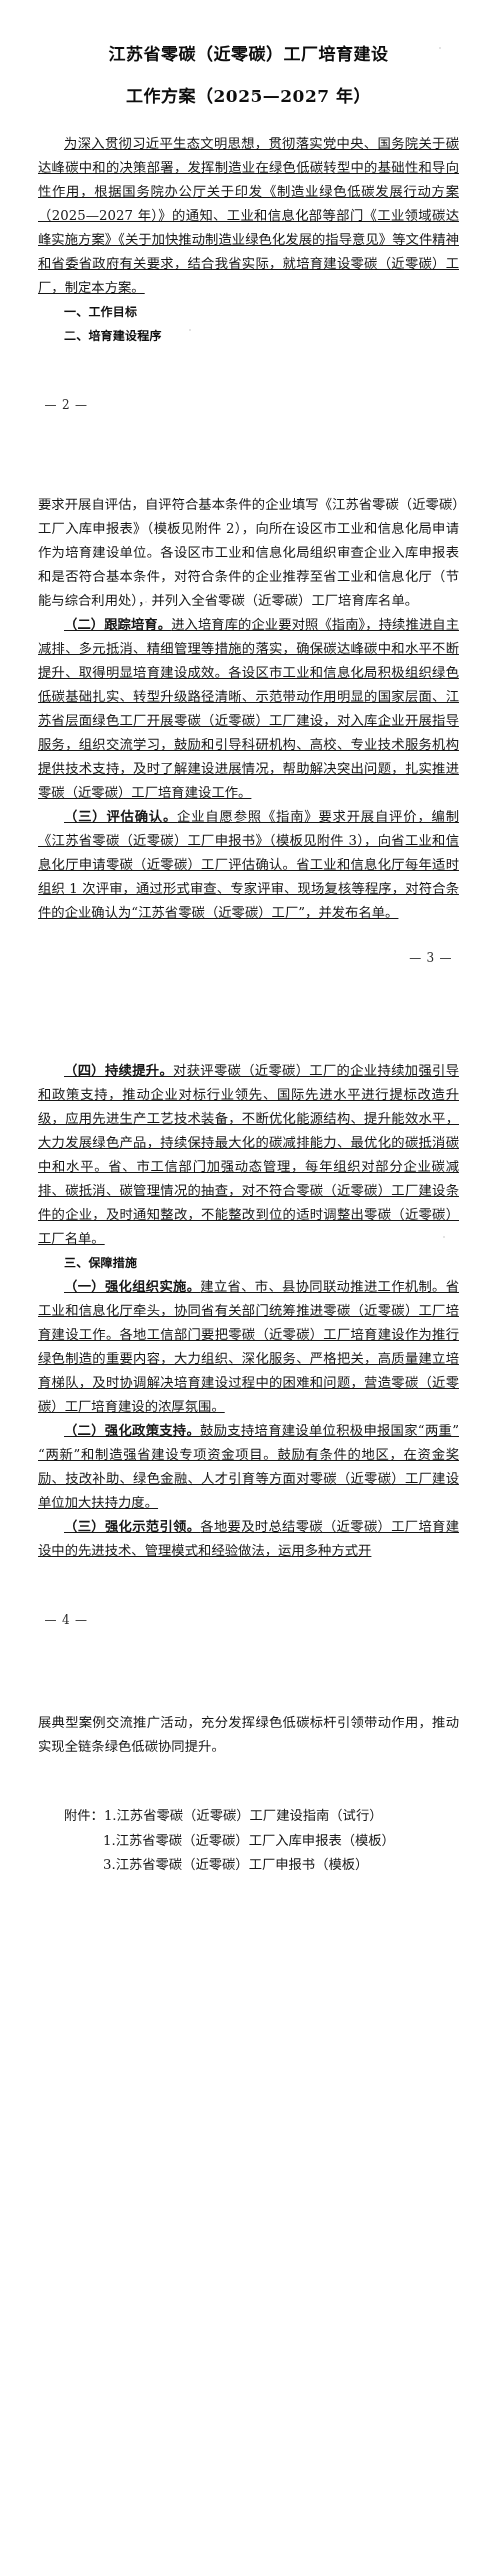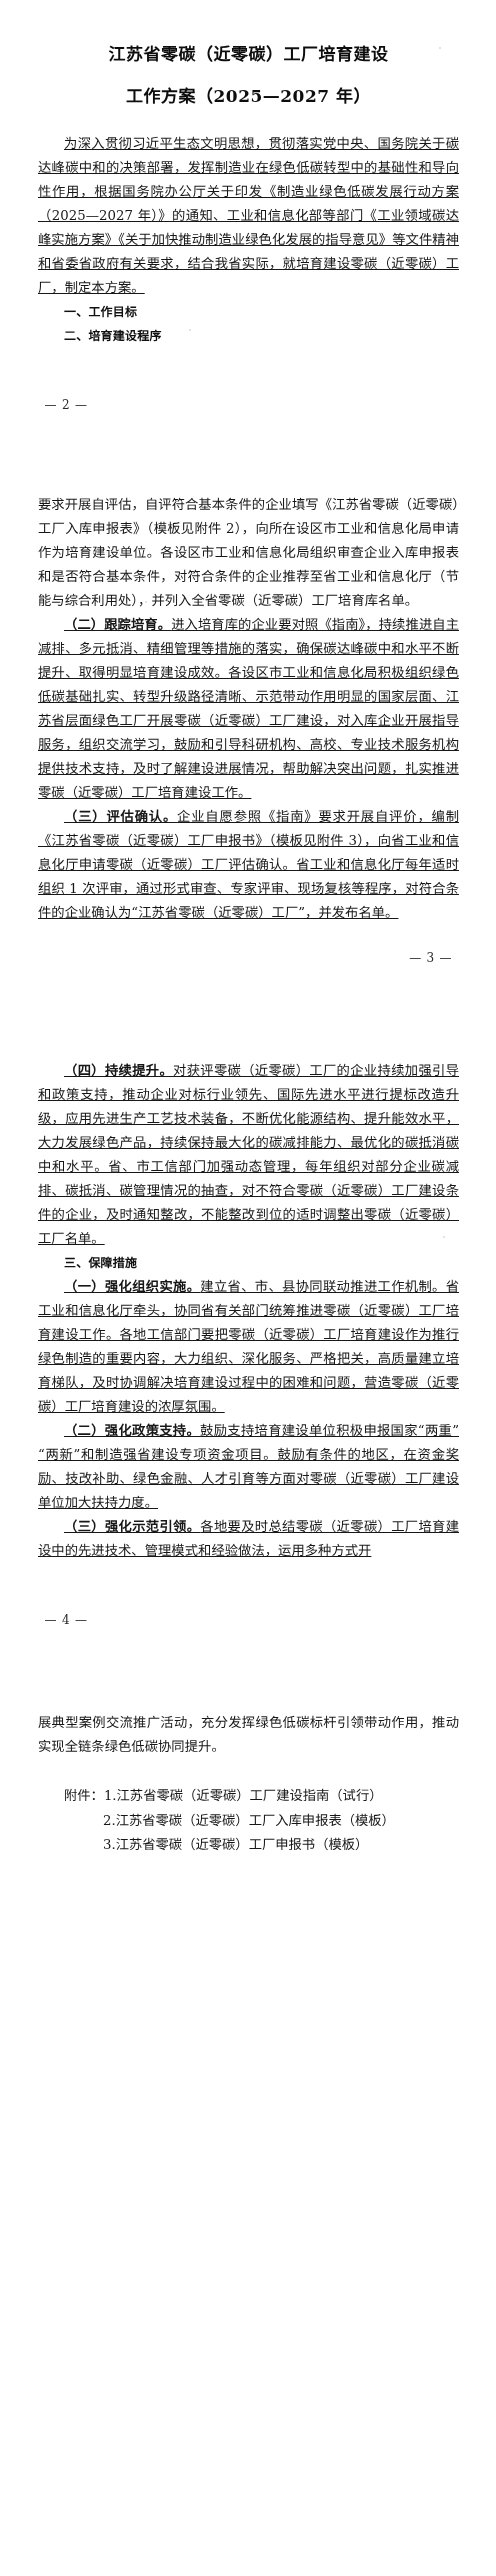--- a/index.html
+++ b/index.html
@@ -186,22 +186,22 @@
 
   <div class="page-gap" style="height:82px;"></div>
 
   <section class="page">
 
     <p class="body noindent">展典型案例交流推广活动，充分发挥绿色低碳标杆引领带动作用，推动实现全链条绿色低碳协同提升。</p>
 
     <div class="spacer-m"></div>
 
     <div class="attach-block">
-      <div class="attach-row attach-label" style="text-indent:26px;"><span>附件：</span><span>1.江苏省零碳（近零碳）工厂建设指南（试行）</span></div>
-      <div class="attach-row attach-sub"><span>2.江苏省零碳（近零碳）工厂入库申报表（模板）</span></div>
+      <div class="attach-row attach-label" style="text-indent:26px;margin-top:20px;"><span>附件：</span><span>1.江苏省零碳（近零碳）工厂建设指南（试行）</span></div>
+      <div class="attach-row attach-sub"><span>1.江苏省零碳（近零碳）工厂入库申报表（模板）</span></div>
       <div class="attach-row attach-sub"><span>3.江苏省零碳（近零碳）工厂申报书（模板）</span></div>
     </div>
   </section>
 
   <span class="speck" style="left:439px;top:36px;width:1.6px;height:1.6px;"></span>
   <span class="speck" style="left:189px;top:318px;width:1.6px;height:1.6px;"></span>
   <span class="speck" style="left:145px;top:590px;width:1.6px;height:1.6px;"></span>
   <span class="speck" style="left:443px;top:1225px;width:1.6px;height:1.6px;"></span>
 
 </div>

